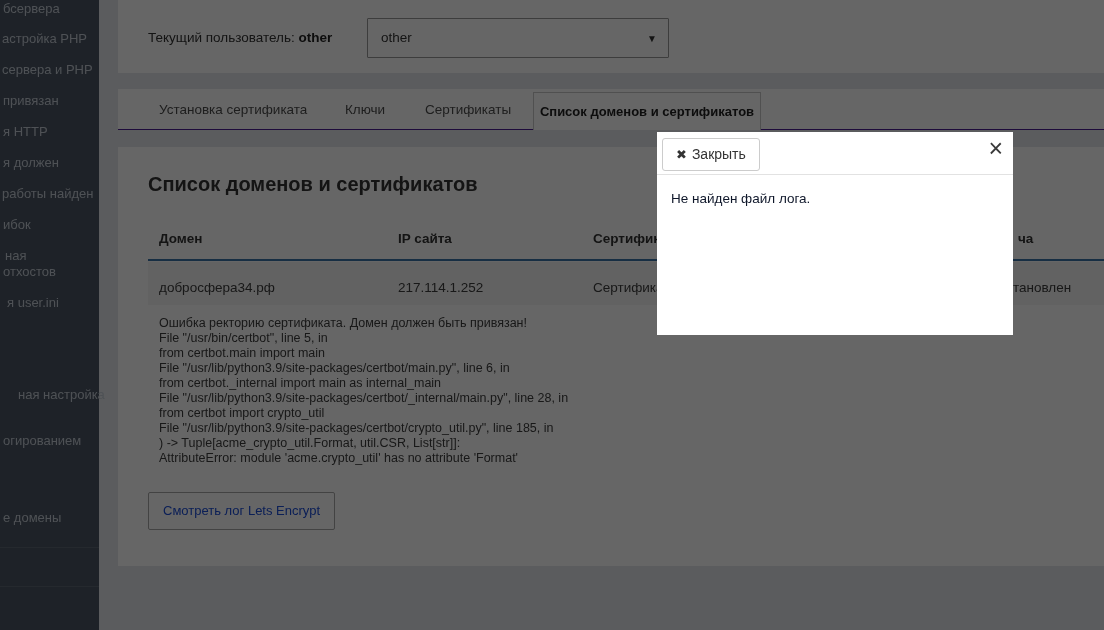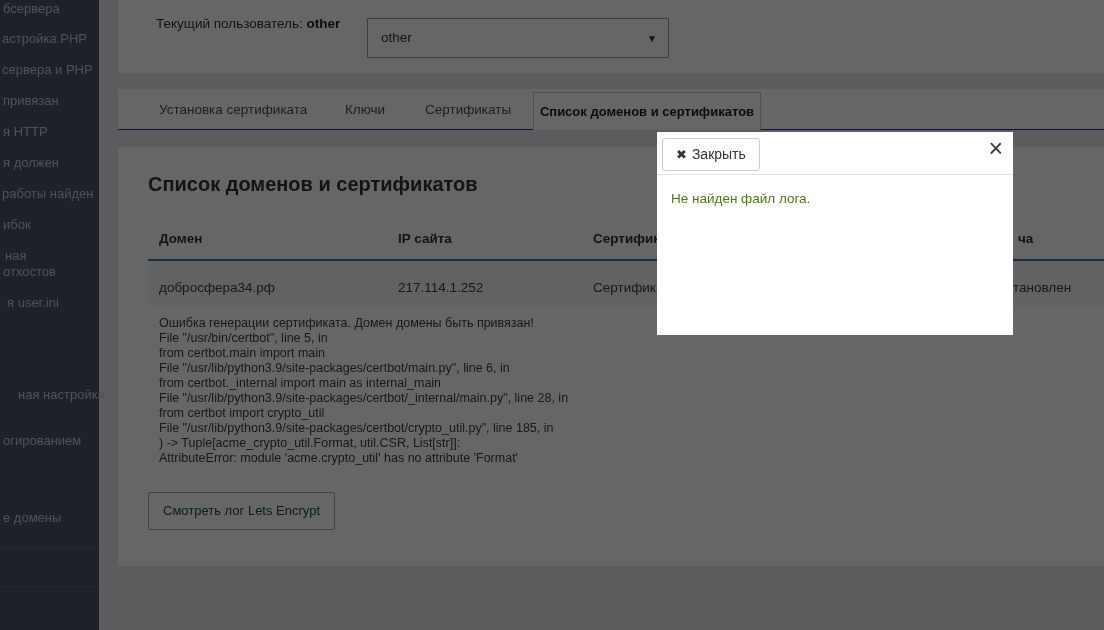--- a/index.html
+++ b/index.html
@@ -6,21 +6,21 @@
   body{font-family:"Liberation Sans","DejaVu Sans",sans-serif;}
   #app{position:relative;width:1104px;height:630px;overflow:hidden;background:#e4e7ec;}
 
   
   .sidebar{position:absolute;left:0;top:0;width:99px;height:630px;background:#4b5564;z-index:1;}
   .side-item{position:absolute;font-size:13px;color:#c3cbd4;white-space:nowrap;cursor:pointer;}
   .side-divider{position:absolute;left:0;width:99px;height:1px;background:rgba(255,255,255,0.10);}
 
   
   .topband{position:absolute;left:118px;top:0;width:986px;height:73px;background:#ffffff;z-index:1;}
-  .user-label{position:absolute;left:30px;top:16px;font-size:13.5px;color:#333;margin-left:8px;}
+  .user-label{position:absolute;left:30px;top:30px;font-size:13.5px;color:#333;}
   .user-label b{color:#222;}
   .user-select{position:absolute;left:249px;top:18px;width:302px;height:40px;box-sizing:border-box;
     border:1px solid #9a9a9a;background:#fff;border-radius:1px;cursor:pointer;}
   .user-select .val{position:absolute;left:13px;top:11px;font-size:13.5px;color:#333;}
   .user-select .caret{position:absolute;right:11px;top:14px;font-size:10px;color:#333;}
 
   
   .tabband{position:absolute;left:118px;top:89px;width:986px;height:41px;background:#ffffff;
     border-bottom:1px solid #4c1d95;box-sizing:border-box;z-index:1;}
   .tab{position:absolute;top:13px;font-size:13.5px;color:#4d4d4d;white-space:nowrap;cursor:pointer;}
@@ -31,34 +31,34 @@
   
   .panel{position:absolute;left:118px;top:147px;width:986px;height:419px;background:#ffffff;z-index:1;}
   .panel-title{position:absolute;left:30px;top:26px;font-size:20px;font-weight:bold;color:#333;}
   .th{position:absolute;top:84px;font-size:13.5px;font-weight:bold;color:#333;white-space:nowrap;}
   .blue-line{position:absolute;left:30px;top:112px;width:956px;height:2px;background:#3a74a8;}
   .row-stripe{position:absolute;left:30px;top:115px;width:956px;height:43px;background:#f4f4f4;}
   .td{position:absolute;top:133px;font-size:13.5px;color:#3c3c3c;white-space:nowrap;}
   .traceback{position:absolute;left:41px;top:169px;font-size:12.5px;line-height:15px;color:#3d3d3d;}
   .traceback div{white-space:nowrap;}
   .log-btn{position:absolute;left:30px;top:345px;height:38px;padding:0 14px;box-sizing:border-box;
-    background:#fff;border:1px solid #a8a8a8;border-radius:2px;font-size:13px;color:#14532d;
+    background:#fff;border:1px solid #a8a8a8;border-radius:2px;font-size:13px;color:#1d4ed8;
     font-family:inherit;cursor:pointer;line-height:36px;}
 
   
   .backdrop{position:absolute;left:0;top:0;width:1104px;height:630px;background:rgba(0,0,0,0.6);z-index:50;}
   .modal{position:absolute;left:657px;top:132px;width:356px;height:203px;background:#ffffff;z-index:100;}
   .modal-header{position:relative;height:42px;border-bottom:1px solid #e2e2e2;}
   .modal-close-btn{position:absolute;left:5px;top:6px;height:33px;padding:0 13px;box-sizing:border-box;
     background:#fff;border:1px solid #ccc;border-radius:3px;font-size:14px;color:#333;
     font-family:inherit;cursor:pointer;line-height:30px;}
   .modal-close-btn b{font-size:13px;margin-right:5px;}
   .corner-x{position:absolute;right:10px;top:2px;font-size:25px;font-weight:300;color:#3a3a3a;
     cursor:pointer;line-height:28px;}
-  .modal-body{padding:16px 14px;font-size:13.5px;color:#4d7c0f;}
+  .modal-body{padding:16px 14px;font-size:13.5px;color:#0f172a;}
 </style>
 </head>
 <body>
 
 <div id="app">
 
   <div class="sidebar">
     <div class="side-item" style="left:3px;top:1px">бсервера</div>
     <div class="side-item" style="left:2px;top:31px">астройка PHP</div>
     <div class="side-item" style="left:2px;top:62px">сервера и PHP</div>
@@ -105,21 +105,21 @@
 
     <div class="blue-line"></div>
     <div class="row-stripe"></div>
 
     <span class="td" style="left:41px">добросфера34.рф</span>
     <span class="td" style="left:280px">217.114.1.252</span>
     <span class="td" style="left:475px">Сертифика</span>
     <span class="td" style="left:895px">тановлен</span>
 
     <div class="traceback">
-      <div>Ошибка генерации сертификата. Домен домены быть привязан!</div>
+      <div>Ошибка ректорию сертификата. Домен должен быть привязан!</div>
       <div>File "/usr/bin/certbot", line 5, in</div>
       <div>from certbot.main import main</div>
       <div>File "/usr/lib/python3.9/site-packages/certbot/main.py", line 6, in</div>
       <div>from certbot._internal import main as internal_main</div>
       <div>File "/usr/lib/python3.9/site-packages/certbot/_internal/main.py", line 28, in</div>
       <div>from certbot import crypto_util</div>
       <div>File "/usr/lib/python3.9/site-packages/certbot/crypto_util.py", line 185, in</div>
       <div>) -&gt; Tuple[acme_crypto_util.Format, util.CSR, List[str]]:</div>
       <div>AttributeError: module 'acme.crypto_util' has no attribute 'Format'</div>
     </div>

